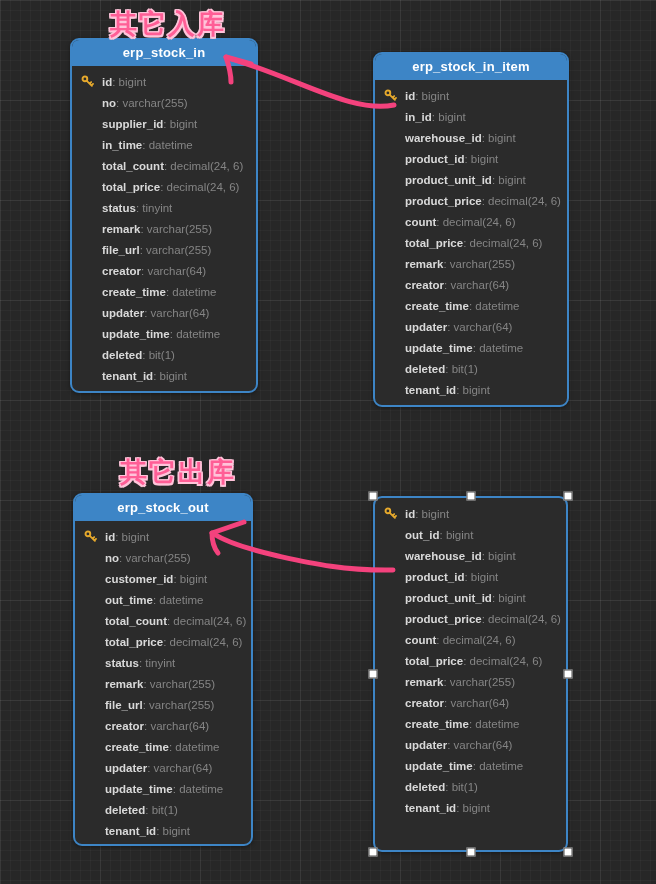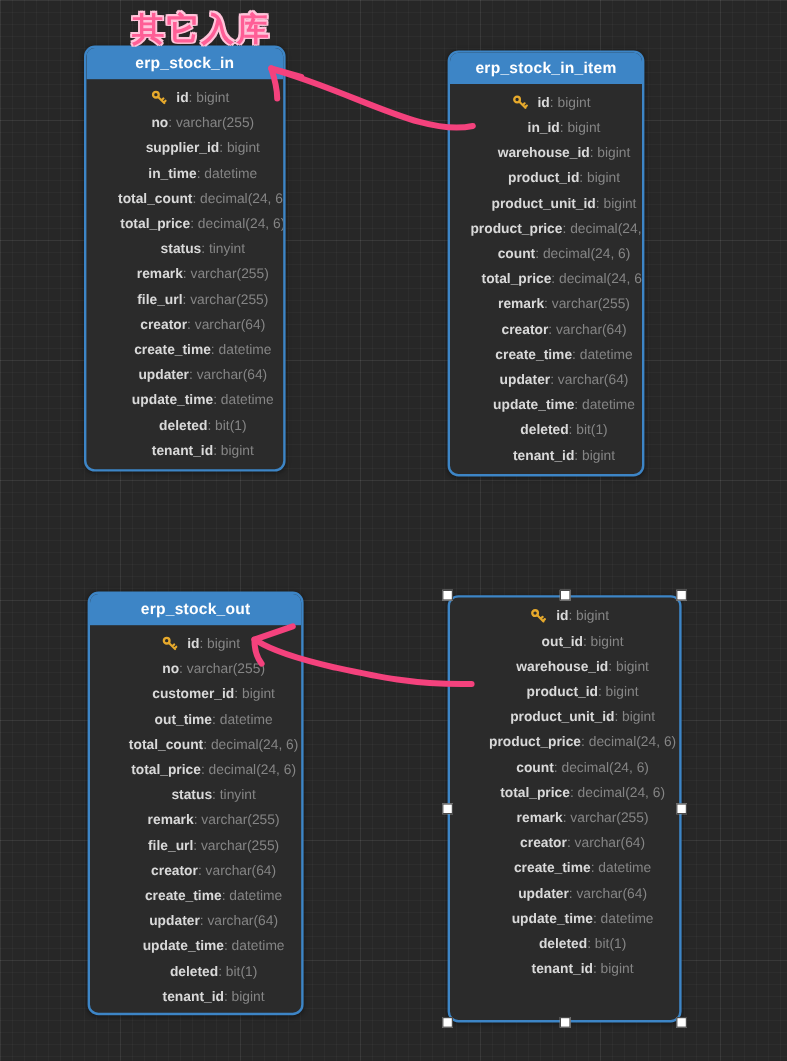--- a/index.html
+++ b/index.html
@@ -38,21 +38,20 @@
     letter-spacing:.2px;
   }
   .table-body{padding:5px 0 6px 0;}
   .row{
     display:flex;
     align-items:center;
     height:21px;
     padding-left:9px;
     font-size:11.5px;
     white-space:nowrap;
-    justify-content:center;
   }
   .row-icon{
     width:21px;
     display:inline-flex;
     align-items:center;
     justify-content:flex-start;
     flex:none;
   }
   .field-name{color:#d9d9d9;font-weight:700;}
   .field-type{color:#858585;font-weight:400;}
@@ -78,21 +77,21 @@
     box-sizing:border-box;
     transform:translate(-50%,-50%);
     pointer-events:auto;
   }
 </style>
 </head>
 <body>
 
 <div class="canvas">
 
-  <div class="table" style="left:70px;top:38px;width:168px;height:355px">
+  <div class="table" style="left:70px;top:38px;width:188px;height:355px">
     <div class="table-header">erp_stock_in</div>
     <div class="table-body">
         <div class="row">
           <span class="row-icon">
             <svg width="13" height="13" viewBox="0 0 16 16">
               <circle cx="4.8" cy="4.8" r="2.9" fill="none" stroke="#e6a92c" stroke-width="2.4"></circle>
               <path d="M7.1 7.1 L13.4 13.4 M10.6 10.6 L12.5 8.7 M12.9 12.9 L14.8 11" stroke="#e6a92c" stroke-width="2.2" fill="none" stroke-linecap="round"></path>
             </svg>
           </span>
           <span class="field-name">id</span>
@@ -164,21 +163,21 @@
           <span class="field-type">: bit(1)</span>
         </div>
         <div class="row">
           <span class="row-icon"></span>
           <span class="field-name">tenant_id</span>
           <span class="field-type">: bigint</span>
         </div>
       </div>
   </div>
 
-  <div class="table" style="left:373px;top:42px;width:164px;height:355px">
+  <div class="table" style="left:373px;top:52px;width:196px;height:355px">
     <div class="table-header">erp_stock_in_item</div>
     <div class="table-body">
         <div class="row">
           <span class="row-icon">
             <svg width="13" height="13" viewBox="0 0 16 16">
               <circle cx="4.8" cy="4.8" r="2.9" fill="none" stroke="#e6a92c" stroke-width="2.4"></circle>
               <path d="M7.1 7.1 L13.4 13.4 M10.6 10.6 L12.5 8.7 M12.9 12.9 L14.8 11" stroke="#e6a92c" stroke-width="2.2" fill="none" stroke-linecap="round"></path>
             </svg>
           </span>
           <span class="field-name">id</span>
@@ -446,14 +445,15 @@
       <path d="M226 57 L251 64"></path>
     </g>
     <g stroke="#f4427d" stroke-width="5" fill="none" stroke-linecap="round" stroke-linejoin="round">
       <path d="M393 570 C345 571 310 563 278 556 C252 550 228 543 214 534"></path>
       <path d="M212 533 L244 522"></path>
       <path d="M212 533 C212 541 214 548 218 553"></path>
     </g>
   </svg>
 
   <div class="ink-label" style="left:110px;top:6px">其它入库</div>
+  <div class="ink-label" style="left:120px;top:454px">其它出库</div>
 
 </div>
 
 </body></html>

